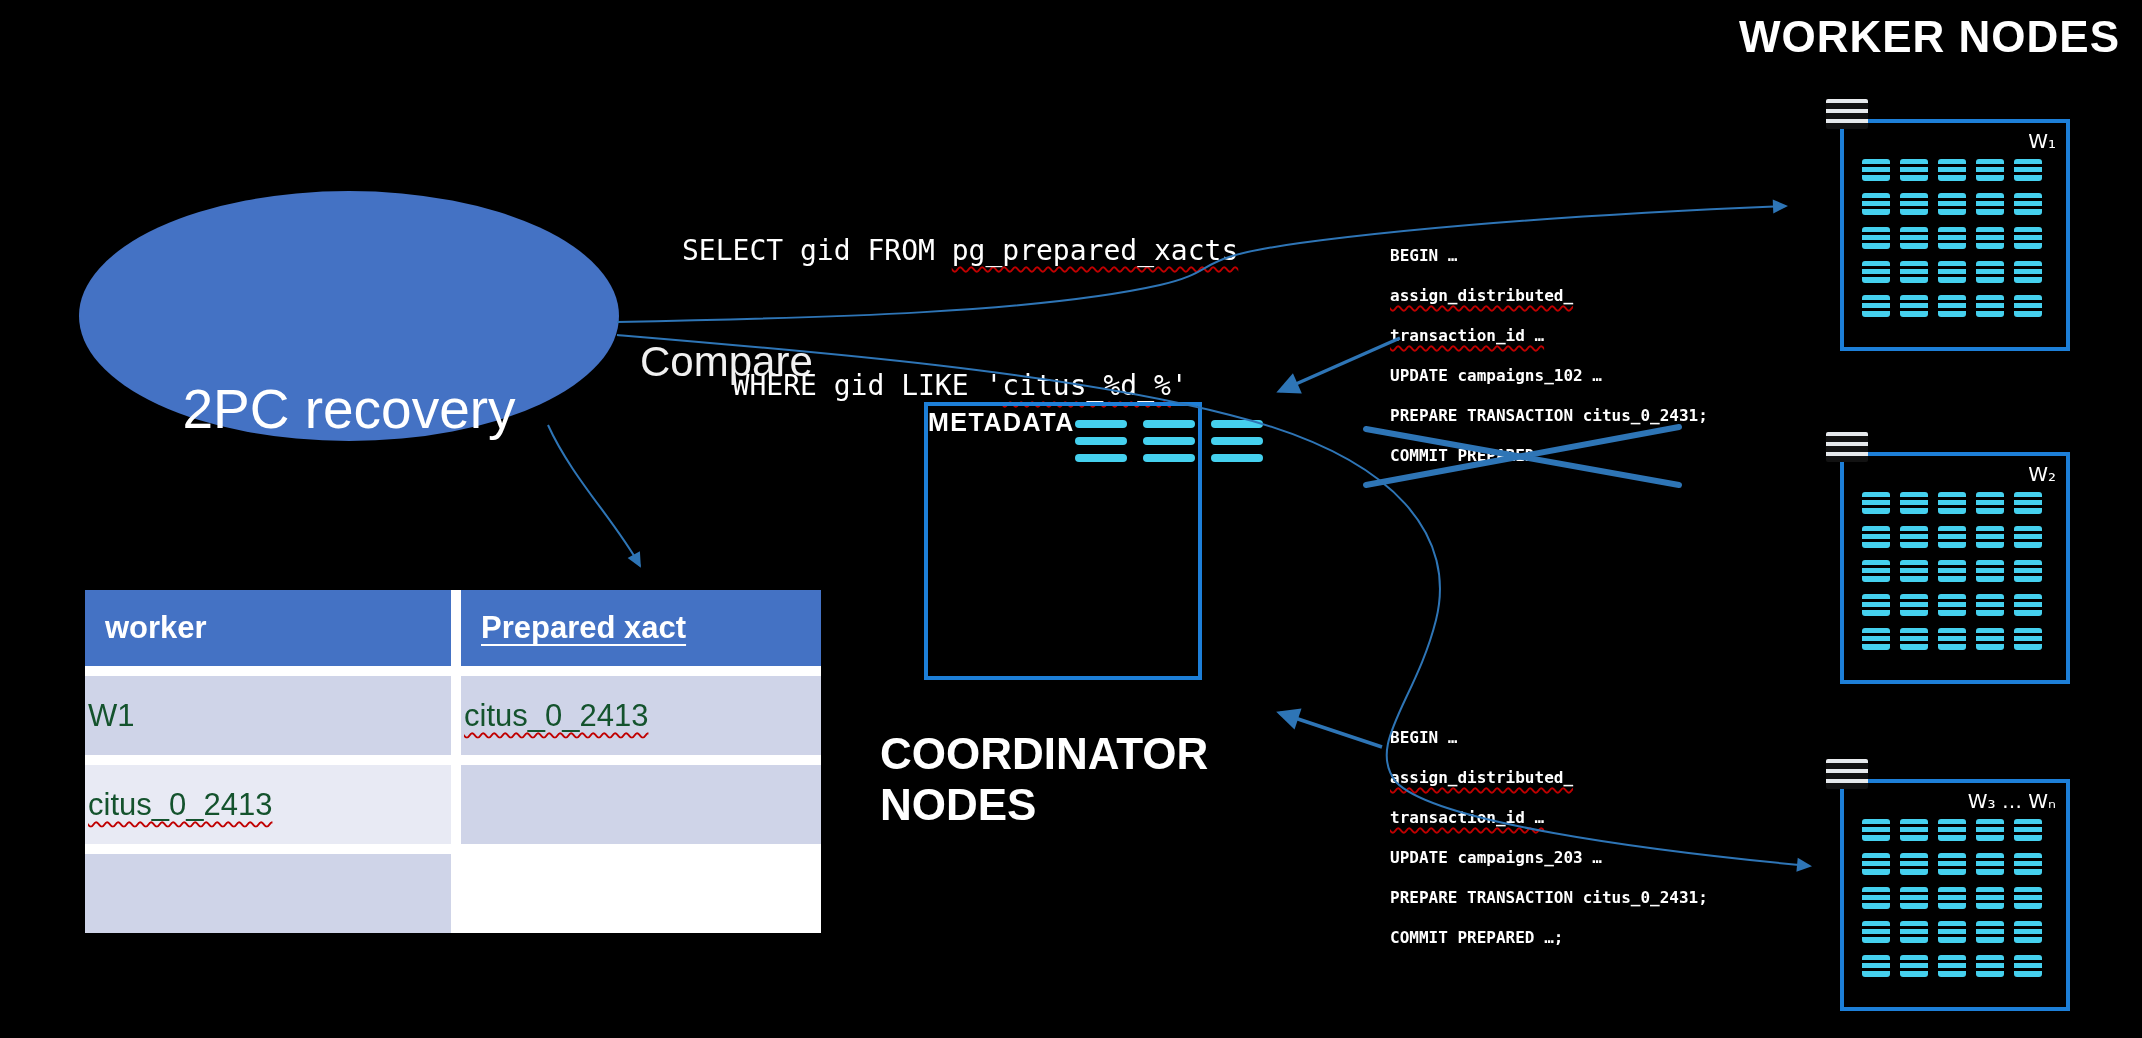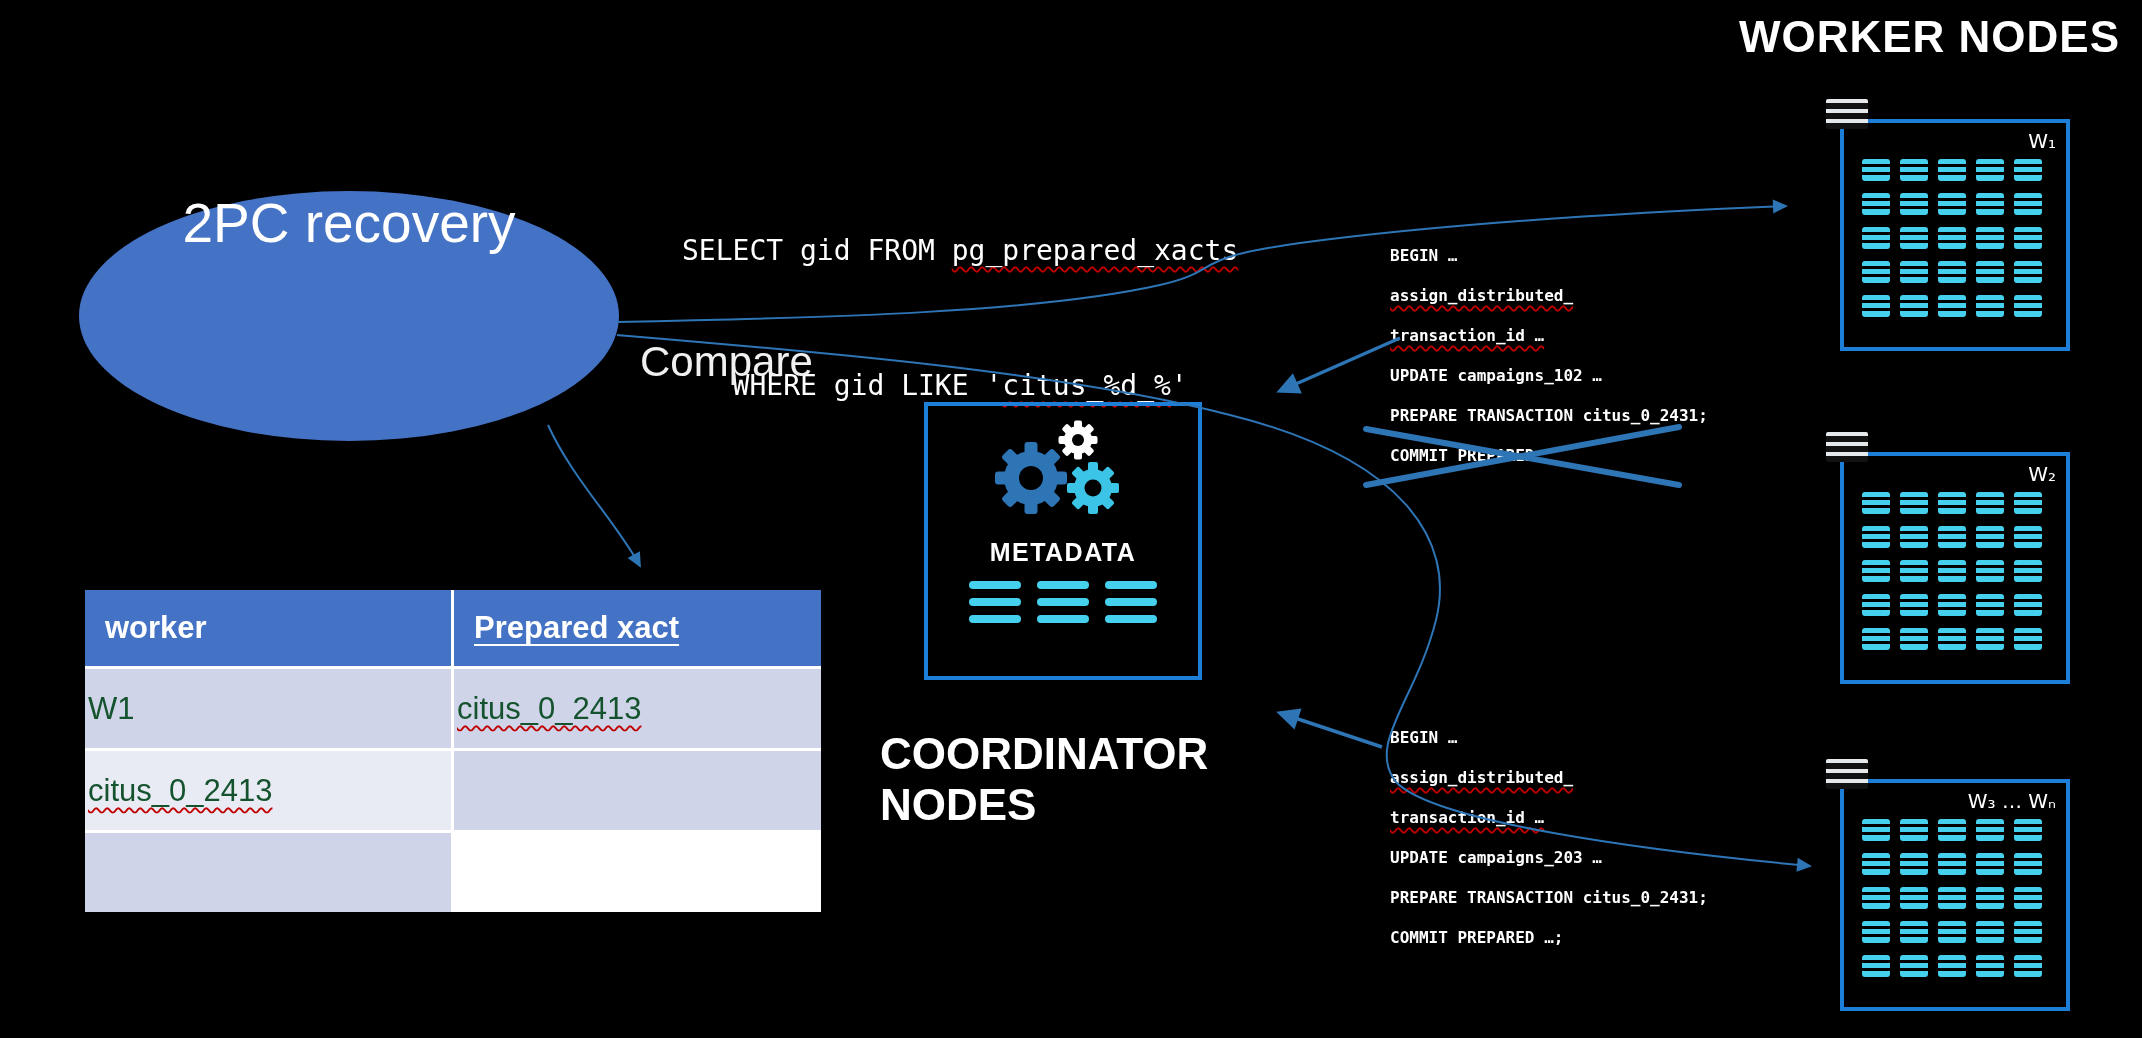--- a/index.html
+++ b/index.html
@@ -15,44 +15,44 @@
   .stage{position:relative;width:2142px;height:1038px;background:#000;overflow:hidden;
          font-family:"Liberation Sans",sans-serif;}
 
   
   .worker-nodes-heading{position:absolute;top:12px;right:22px;margin:0;
     font-size:44px;font-weight:700;color:#fff;letter-spacing:1px;}
 
   
   .ellipse{position:absolute;left:79px;top:191px;width:540px;height:250px;
     background:var(--accent-blue,#4472c4);border-radius:50%;
-    display:flex;align-items:flex-start;justify-content:center;}
+    display:flex;align-items:flex-end;justify-content:center;}
   .ellipse span{color:#fff;font-size:55px;font-weight:400;}
 
   
   .sql{position:absolute;left:682px;top:138px;color:#fff;
     font-family:"DejaVu Sans Mono",monospace;font-size:28px;line-height:45px;white-space:pre;text-align:center;}
   .sq{text-decoration:underline wavy var(--squiggle-red,#c00000);
       text-decoration-thickness:2px;text-underline-offset:6px;}
 
   .compare{position:absolute;left:640px;top:338px;color:#f0f0f0;font-size:42px;}
 
   
   .table{position:absolute;left:85px;top:590px;width:736px;background:#fff;
-    display:grid;grid-template-columns:366px 1fr;grid-template-rows:76px 79px 79px 79px;gap:3px;text-align:right;}
+    display:grid;grid-template-columns:366px 1fr;grid-template-rows:76px 79px 79px 79px;gap:10px;text-align:right;}
   .table .th{background:var(--accent-blue,#4472c4);color:#fff;font-weight:700;font-size:31px;
     display:flex;align-items:center;padding-left:20px;}
   .table .td{font-size:31px;color:#14532d;display:flex;align-items:center;padding-left:3px;}
   .td.r1{background:var(--row-dark,#cfd4e8);}
   .td.r2{background:var(--row-light,#e8eaf4);}
   .ul{text-decoration:underline;text-decoration-thickness:2px;text-underline-offset:6px;}
 
   
   .coordinator-box{position:absolute;left:924px;top:402px;width:270px;height:270px;
-    border:4px solid var(--border-blue,#1d7fd8);display:flex;flex-direction:column;align-items:center;}
+    border:4px solid var(--border-blue,#1d7fd8);display:flex;flex-direction:row;align-items:flex-start;}
   .gears{margin-top:8px;width:176px;height:122px;}
   .gear-blue rect,.gear-blue .body{fill:var(--connector-blue,#2e75b6);}
   .gear-cyan rect,.gear-cyan .body{fill:#3cc4e6;}
   .gear-white rect,.gear-white .body{fill:#ffffff;}
   .gears .hole{fill:#000;}
   .metadata-label{color:#fff;font-weight:700;font-size:25px;letter-spacing:1.5px;margin-top:2px;}
   .meta-list{display:flex;gap:16px;margin-top:14px;}
   .meta-col{display:flex;flex-direction:column;gap:9px;}
   .meta-bar{width:52px;height:8px;border-radius:4px;background:var(--shard-cyan,#45d0ee);}
   .coordinator-label{position:absolute;left:880px;top:728px;width:365px;text-align:left;

